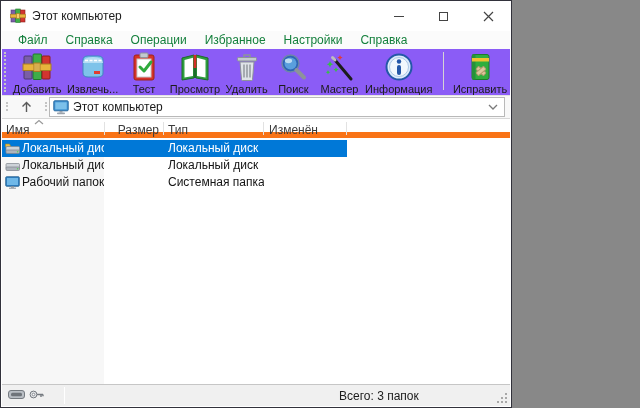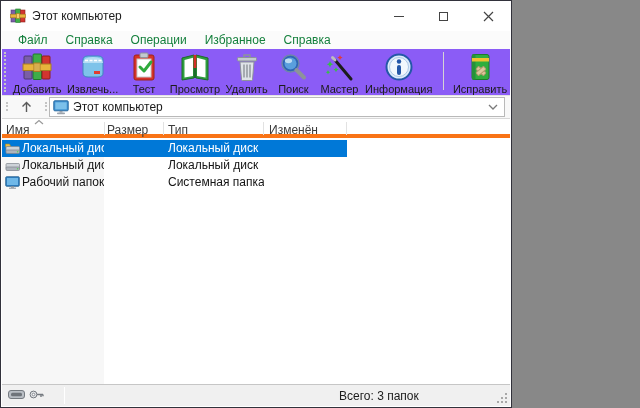--- a/index.html
+++ b/index.html
@@ -29,24 +29,24 @@
   .tb-sep{width:1px;background:#d4d4d4;align-self:stretch;margin:3px 6px 5px 8px;}
 
   
   .addressbar{position:absolute;top:95px;left:1px;right:1px;height:23px;background:#f8f8f8;border-bottom:1px solid #d8d8d8;}
   .up-btn{position:absolute;left:9px;top:2px;width:30px;height:18px;display:flex;align-items:center;justify-content:center;background:transparent;border:0;}
   .combo{position:absolute;left:47px;right:5px;top:1px;height:20px;background:#fff;border:1px solid #b9b9b9;display:flex;align-items:center;padding-left:3px;}
   .combo-text{font-size:12px;color:#1b1b1b;margin-left:4px;flex:1;}
   .combo-chevron{margin-right:6px;}
 
   
-  .listheader{position:absolute;top:118px;left:1px;right:1px;height:19px;background:#fff;border-bottom:4px solid #f97316;}
+  .listheader{position:absolute;top:118px;left:1px;right:1px;height:19px;background:#fff;border-bottom:6px solid #f97316;}
   .hcell{position:absolute;top:0;height:19px;line-height:22px;font-size:12px;color:#3c3c3c;}
   .h-name{left:4px;}
-  .h-size{left:105px;width:52px;}
+  .h-size{left:105px;width:52px;text-align:right;}
   .h-type{left:166px;}
   .h-mod{left:267px;}
   .hdiv{position:absolute;top:3px;height:13px;width:1px;background:#e2e2e2;}
   .sortmark{position:absolute;left:31px;top:0px;}
 
   
   .listarea{position:absolute;top:137px;left:1px;right:1px;bottom:23px;background:#fff;}
   .sortband{position:absolute;left:0;top:0;bottom:0;width:102px;background:#f7f7f7;}
   .row{position:absolute;left:0;width:345px;height:17px;}
   .row.selected{background:var(--sel);}
@@ -90,20 +90,21 @@
           <path d="M1 1 L10 10 M10 1 L1 10" stroke="#444" stroke-width="1.2"></path>
         </svg>
     </button>
   </div>
 
   <div class="menubar">
     <span class="menu-item">Файл</span>
     <span class="menu-item">Справка</span>
     <span class="menu-item">Операции</span>
     <span class="menu-item">Избранное</span>
+    <span class="menu-item">Настройки</span>
     <span class="menu-item">Справка</span>
   </div>
 
   <div class="toolbar">
     <span class="grip"></span>
 
     <button class="tb-btn">
       <svg viewBox="0 0 32 32">
         <rect x="3" y="5" width="8" height="23" rx="1" fill="#7b5ea7" stroke="#4d3a70"></rect>
         <rect x="12" y="3" width="8.5" height="25.5" rx="1" fill="#3fae49" stroke="#1f7a2c"></rect>

